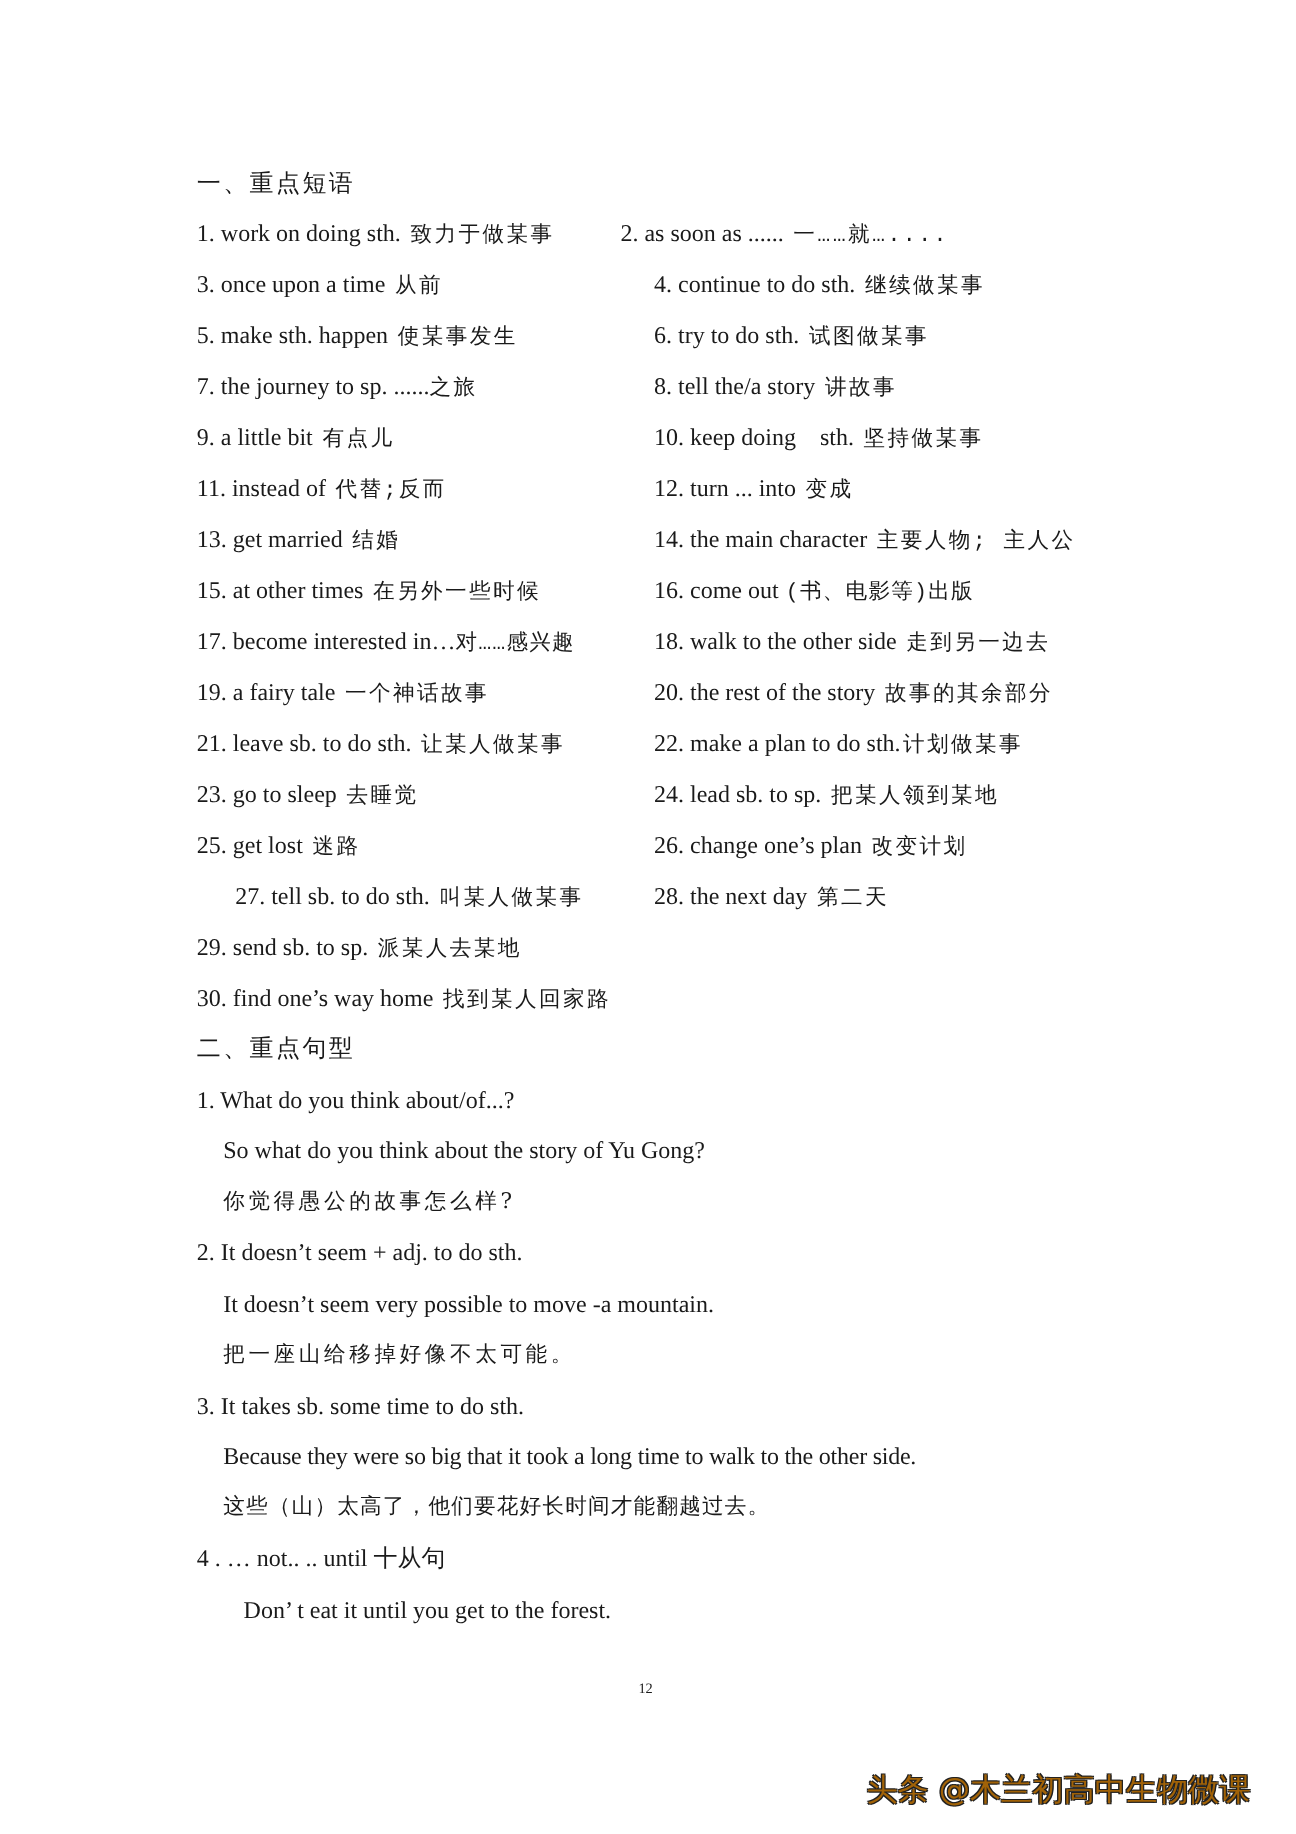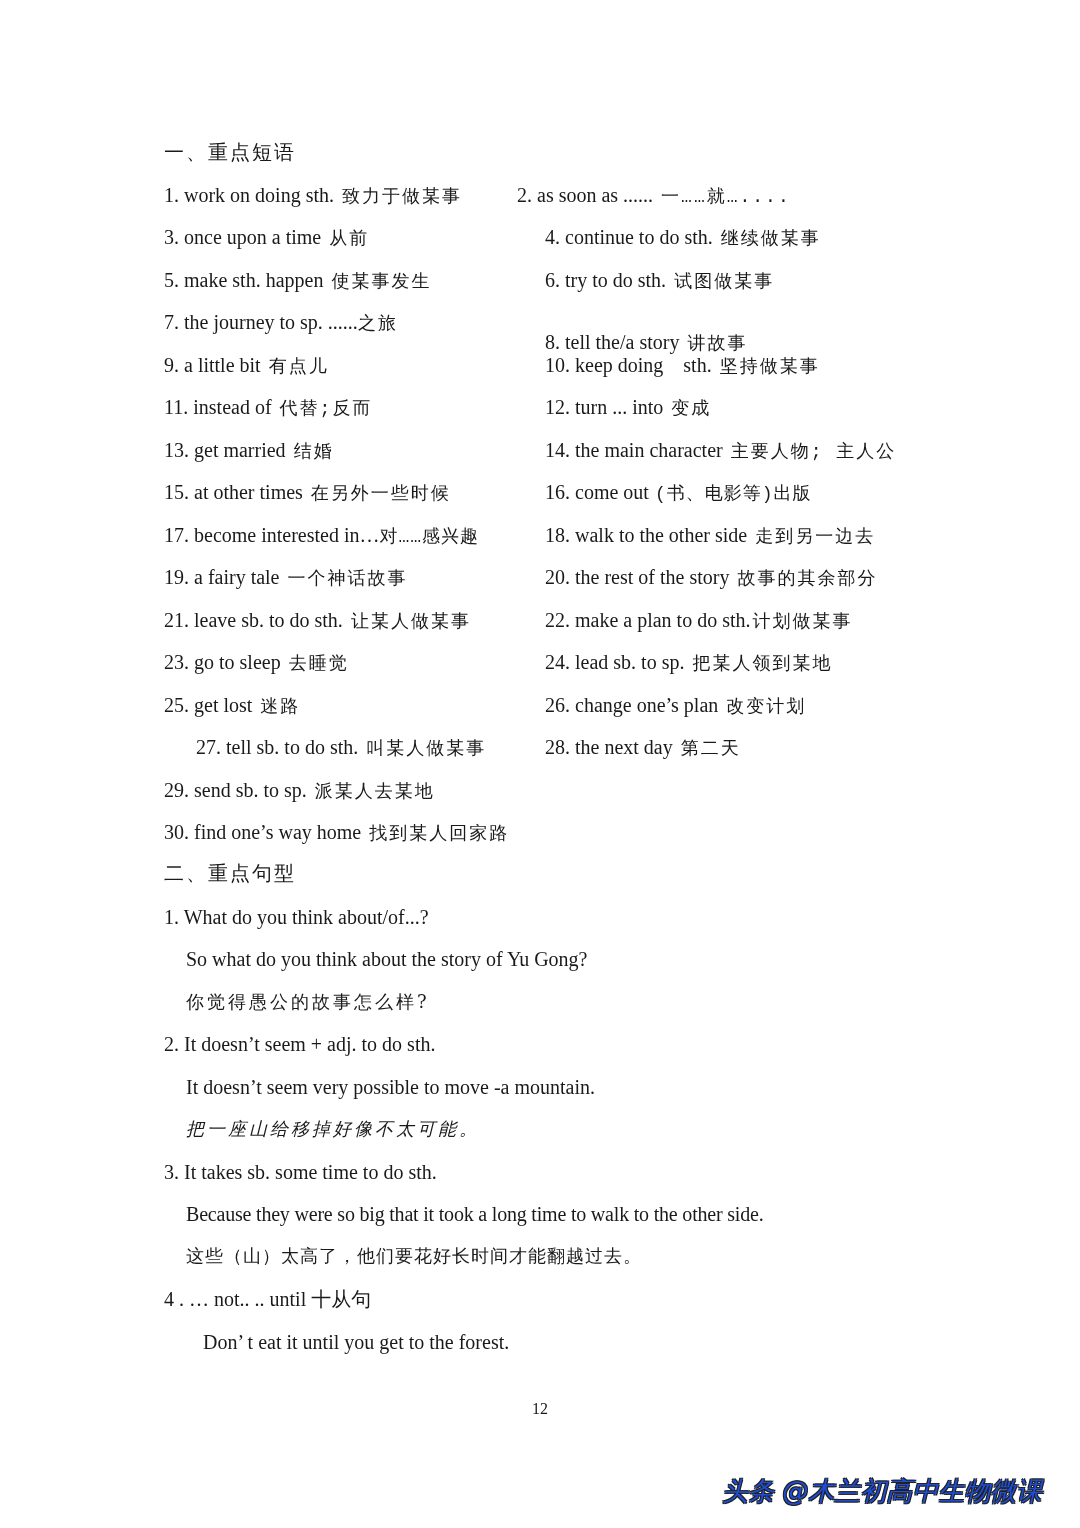--- a/index.html
+++ b/index.html
@@ -15,48 +15,47 @@
     }
     .phrase {
       position: absolute; font-size: 20px; line-height: 24px; white-space: nowrap;
     }
     .phrase .zh { font-family: Liberation Mono, monospace; font-size: 18px; letter-spacing: 2px; margin-left: 8px; }
     .line {
       position: absolute; left: 164px; font-size: 20px; line-height: 24px; white-space: nowrap;
     }
     .line.indent { left: 186px; }
     .line.zh { font-family: "DejaVu Serif", serif; font-size: 18px; letter-spacing: 3px; }
-    .page-number { position: absolute; left: 532px; top: 1400px; font-size: 16px; }
+    .page-number { position: absolute; left: 532px; top: 1400px; font-size: 12px; }
     .watermark {
-      position: absolute; left: 722px; top: 1474px; font-size: 26px; color: #1d4ed8;
+      position: absolute; left: 722px; top: 1474px; font-size: 26px; color: #a16207;
       font-family: "DejaVu Sans", "Liberation Sans", sans-serif;
       text-shadow: -1px -1px 0 #222, 1px -1px 0 #222, -1px 1px 0 #222, 1px 1px 0 #222;
       white-space: nowrap;
-      font-style: italic;
     }
   </style>
 </head>
 <body>
 
 <div class="page">
 
   <div class="heading" style="top:140px;">一、重点短语</div>
 
   <div>
     <div class="phrase" style="left:164px;top:183px;"><span>1. work on doing sth.</span><span class="zh">致力于做某事</span></div>
     <div class="phrase" style="left:517px;top:183px;"><span>2. as soon as ......</span><span class="zh">一……就…....</span></div>
 
     <div class="phrase" style="left:164px;top:225px;"><span>3. once upon a time</span><span class="zh">从前</span></div>
     <div class="phrase" style="left:545px;top:225px;"><span>4. continue to do sth.</span><span class="zh">继续做某事</span></div>
 
     <div class="phrase" style="left:164px;top:268px;"><span>5. make sth. happen</span><span class="zh">使某事发生</span></div>
     <div class="phrase" style="left:545px;top:268px;"><span>6. try to do sth.</span><span class="zh">试图做某事</span></div>
 
     <div class="phrase" style="left:164px;top:310px;"><span>7. the journey to sp. ......</span><span class="zh" style="margin-left:0">之旅</span></div>
-    <div class="phrase" style="left:545px;top:310px;margin-top:20px;"><span>8. tell the/a story</span><span class="zh">讲故事</span></div>
+    <div class="phrase" style="left:545px;top:310px;"><span>8. tell the/a story</span><span class="zh">讲故事</span></div>
 
     <div class="phrase" style="left:164px;top:353px;"><span>9. a little bit</span><span class="zh">有点儿</span></div>
     <div class="phrase" style="left:545px;top:353px;white-space:pre;"><span>10. keep doing    sth.</span><span class="zh">坚持做某事</span></div>
 
     <div class="phrase" style="left:164px;top:395px;"><span>11. instead of</span><span class="zh">代替;反而</span></div>
     <div class="phrase" style="left:545px;top:395px;"><span>12. turn ... into</span><span class="zh">变成</span></div>
 
     <div class="phrase" style="left:164px;top:438px;"><span>13. get married</span><span class="zh">结婚</span></div>
     <div class="phrase" style="left:545px;top:438px;"><span>14. the main character</span><span class="zh">主要人物; 主人公</span></div>
 
@@ -88,21 +87,21 @@
 
   <div class="heading" style="top:861px;">二、重点句型</div>
 
   <div>
     <div class="line" style="top:905px;">1. What do you think about/of...?</div>
     <div class="line indent" style="top:947px;">So what do you think about the story of Yu Gong?</div>
     <div class="line indent zh" style="top:990px;">你觉得愚公的故事怎么样?</div>
 
     <div class="line" style="top:1032px;">2. It doesn’t seem + adj. to do sth.</div>
     <div class="line indent" style="top:1075px;">It doesn’t seem very possible to move -a mountain.</div>
-    <div class="line indent zh" style="top:1117px;font-style:italic;">把一座山给移掉好像不太可能。</div>
+    <div class="line indent zh" style="top:1117px;">把一座山给移掉好像不太可能。</div>
 
     <div class="line" style="top:1160px;">3. It takes sb. some time to do sth.</div>
     <div class="line indent" style="top:1202px;letter-spacing:-0.2px;">Because they were so big that it took a long time to walk to the other side.</div>
     <div class="line indent zh" style="top:1244px;letter-spacing:1px;">这些（山）太高了，他们要花好长时间才能翻越过去。</div>
 
     <div class="line" style="top:1287px;">4 . …  not.. .. until 十从句</div>
     <div class="line indent" style="top:1330px;margin-left:17px;">Don’ t eat it until you get to the forest.</div>
   </div>
 
   <div class="page-number">12</div>

